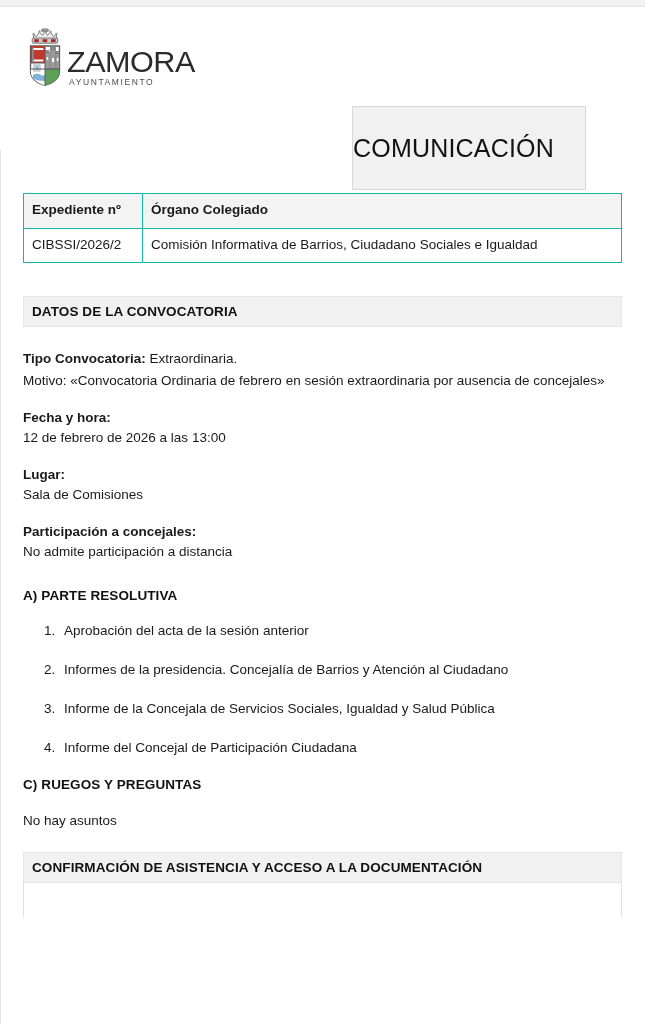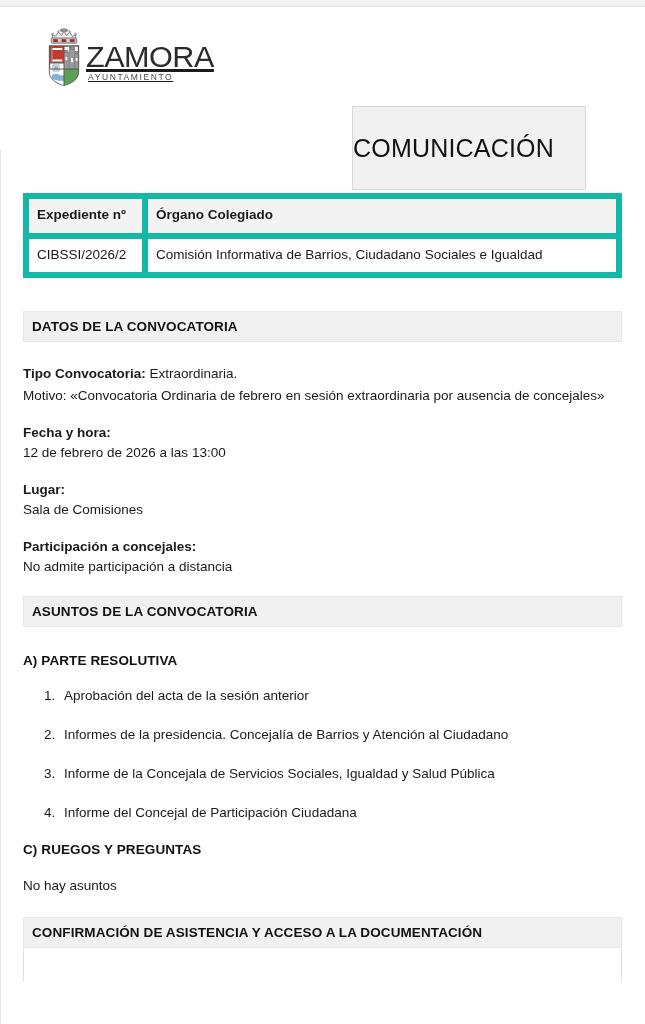--- a/index.html
+++ b/index.html
@@ -45,25 +45,24 @@
     width: 645px;
   }
 
   
   .header {
     position: relative;
     height: 185px;
   }
   .logo {
     position: absolute;
-    left: 45px;
+    left: 26px;
     top: 17px;
     display: flex;
-    align-items: center;
-    text-decoration: underline;
+    align-items: flex-end;
   }
   .crest {
     width: 38px;
     height: 62px;
     display: block;
   }
   .wordmark {
     margin-left: 3px;
     padding-top: 13px;
   }
@@ -115,21 +114,21 @@
 
   
   table.expediente {
     width: 100%;
     border-collapse: collapse;
     table-layout: fixed;
     margin-top: 0;
   }
   table.expediente th,
   table.expediente td {
-    border: 6px solid #14b8a6;
+    border: 1px solid #14b8a6;
     padding: 6px 8px 7px 8px;
     font-size: 13.5px;
     text-align: left;
     vertical-align: middle;
     line-height: 1.25;
   }
   table.expediente th {
     background: #f3f3f3;
     font-weight: bold;
     height: 21px;
@@ -325,21 +324,20 @@
         <div class="field-label">Lugar:</div>
         <div class="field-value">Sala de Comisiones</div>
       </div>
 
       <div class="field-block">
         <div class="field-label">Participación a concejales:</div>
         <div class="field-value">No admite participación a distancia</div>
       </div>
     </div>
 
-    <div class="section-bar" style="margin-top:19px;">ASUNTOS DE LA CONVOCATORIA</div>
 
     <div class="group-title" style="margin-top:26px;">A) PARTE RESOLUTIVA</div>
     <ol class="agenda" style="margin-top:18px;">
       <li>Aprobación del acta de la sesión anterior</li>
     </ol>
 
     <ol class="agenda" start="2" style="margin-top:18px;">
       <li>Informes de la presidencia. Concejalía de Barrios y Atención al Ciudadano</li>
       <li>Informe de la Concejala de Servicios Sociales, Igualdad y Salud Pública</li>
       <li>Informe del Concejal de Participación Ciudadana</li>

